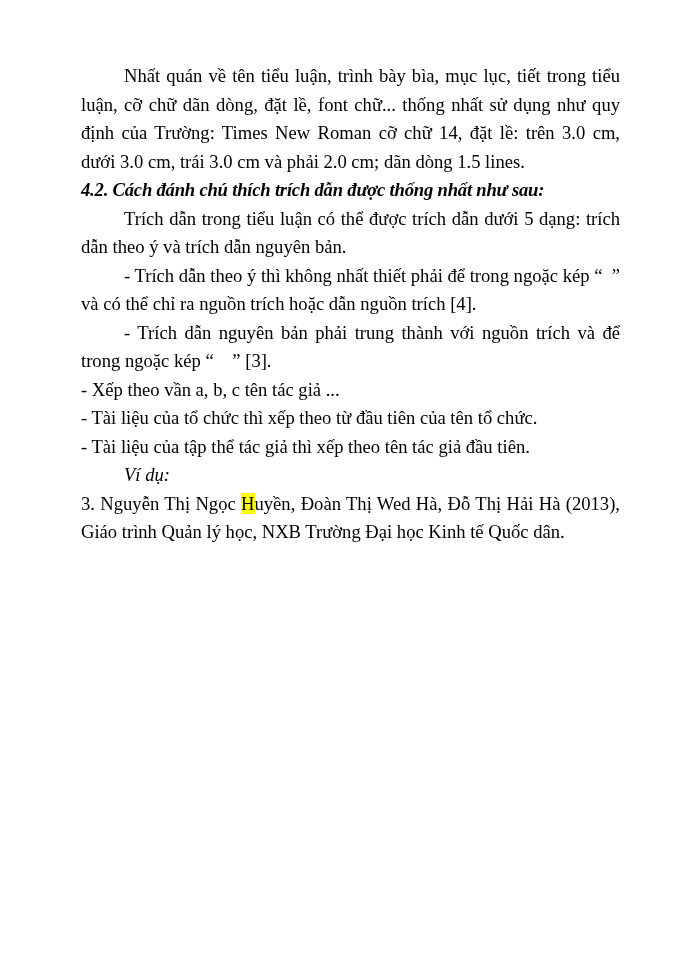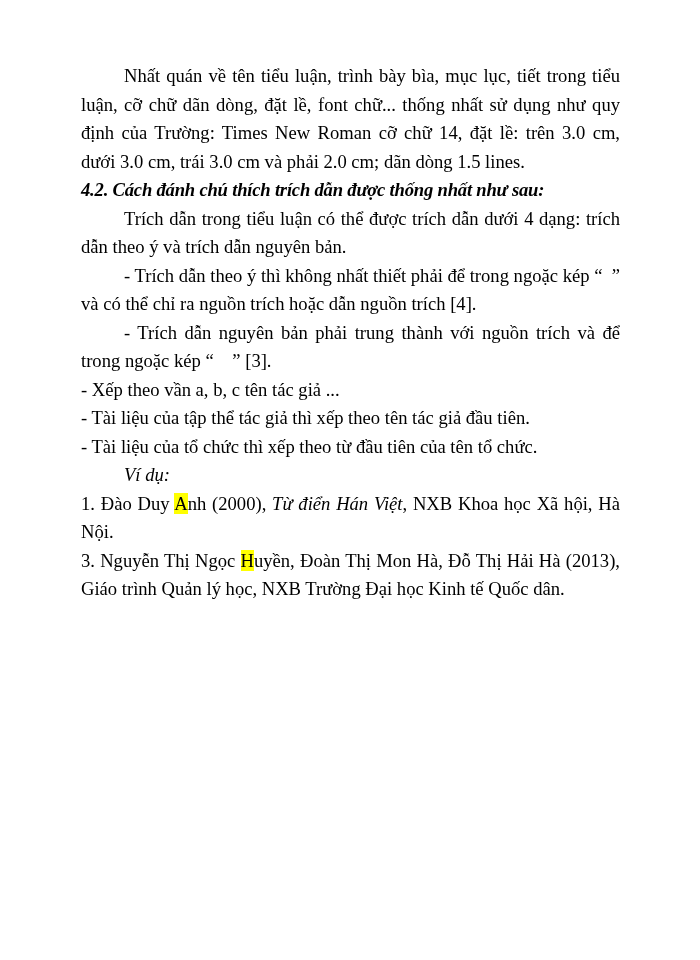--- a/index.html
+++ b/index.html
@@ -39,33 +39,32 @@
 </head>
 <body style="background: rgb(255, 255, 255);">
 
 <div class="page" style="background: rgb(255, 255, 255); color: rgb(0, 0, 0);">
   <div class="content">
 
     <p class="indent">Nhất quán về tên tiểu luận, trình bày bìa, mục lục, tiết trong tiểu luận, cỡ chữ dãn dòng, đặt lề, font chữ... thống nhất sử dụng như quy định của Trường: Times New Roman cỡ chữ 14, đặt lề: trên 3.0 cm, dưới 3.0 cm, trái 3.0 cm và phải 2.0 cm; dãn dòng 1.5 lines.</p>
 
     <p class="heading">4.2. Cách đánh chú thích trích dẫn được thống nhất như sau:</p>
 
-    <p class="indent">Trích dẫn trong tiểu luận có thể được trích dẫn dưới 4 dạng: trích dẫn theo ý và trích dẫn nguyên bản.</p>
+    <p class="indent">Trích dẫn trong tiểu luận có thể được trích dẫn dưới 5 dạng: trích dẫn theo ý và trích dẫn nguyên bản.</p>
 
     <p class="indent">- Trích dẫn theo ý thì không nhất thiết phải để trong ngoặc kép “&nbsp;&nbsp;” và có thể chỉ ra nguồn trích hoặc dẫn nguồn trích [4].</p>
 
     <p class="indent">- Trích dẫn nguyên bản phải trung thành với nguồn trích và để trong ngoặc kép “&nbsp;&nbsp;&nbsp;&nbsp;” [3].</p>
 
 
 
     <p>- Xếp theo vần a, b, c tên tác giả ...</p>
+    <p>- Tài liệu của tổ chức thì xếp theo từ đầu tiên của tên tổ chức.</p>
     <p>- Tài liệu của tập thể tác giả thì xếp theo tên tác giả đầu tiên.</p>
-    <p>- Tài liệu của tổ chức thì xếp theo từ đầu tiên của tên tổ chức.</p>
 
     <p class="indent italic">Ví dụ:</p>
 
-    <p class="ref"><span>1. Đào Duy </span><span class="hl" style="background: rgb(255, 255, 0);">A</span><span>nh (2000), </span><span class="italic">Từ điển Hán Việt</span><span>, NXB Khoa học Xã hội, Hà Nội.</span></p>
 
 
-    <p class="ref"><span>3. Nguyễn Thị Ngọc </span><span class="hl" style="background: rgb(255, 255, 0);">H</span><span>uyền, Đoàn Thị Mon Hà, Đỗ Thị Hải Hà (2013), Giáo trình Quản lý học, NXB Trường Đại học Kinh tế Quốc dân.</span><span class="italic"></span><span></span></p>
+    <p class="ref"><span>3. Nguyễn Thị Ngọc </span><span class="hl" style="background: rgb(255, 255, 0);">H</span><span>uyền, Đoàn Thị Wed Hà, Đỗ Thị Hải Hà (2013), Giáo trình Quản lý học, NXB Trường Đại học Kinh tế Quốc dân.</span><span class="italic"></span><span></span></p>
 
   </div>
 </div>
 
 </body></html>

